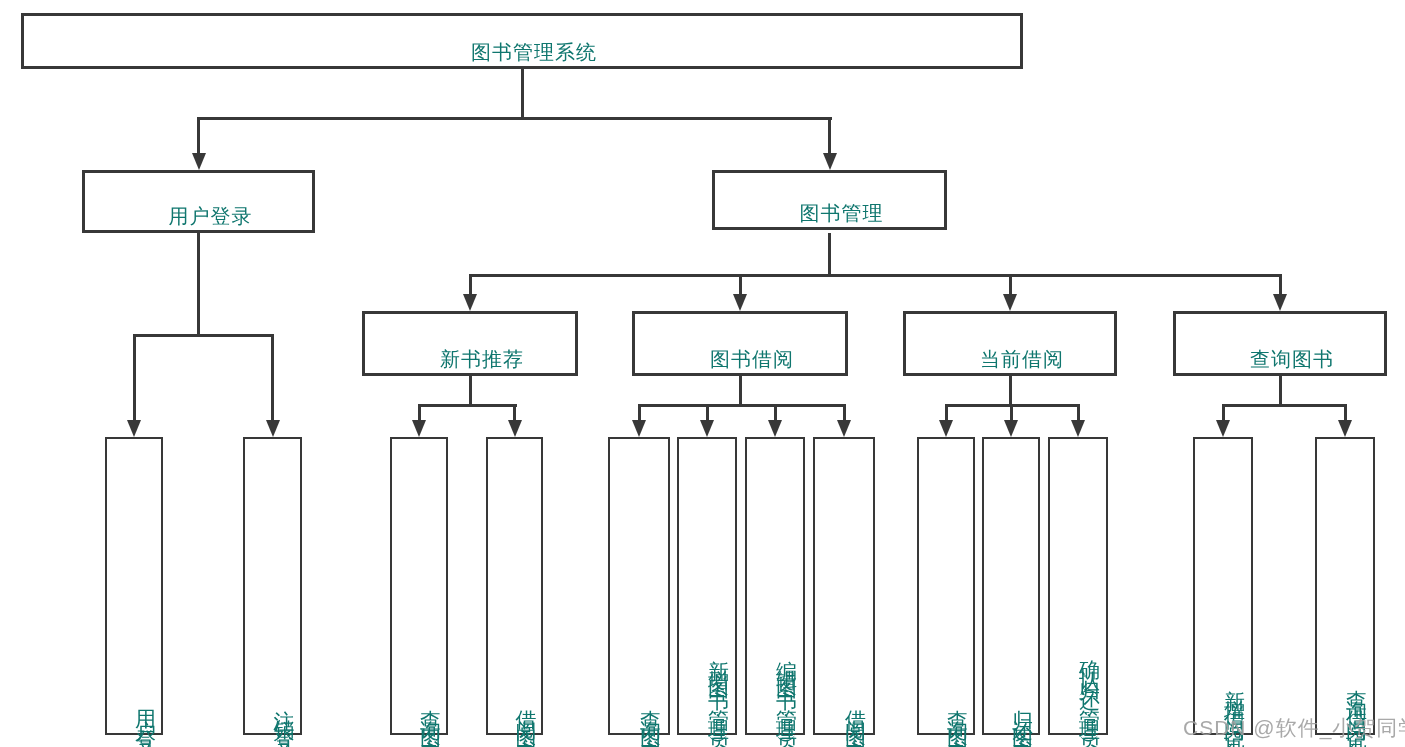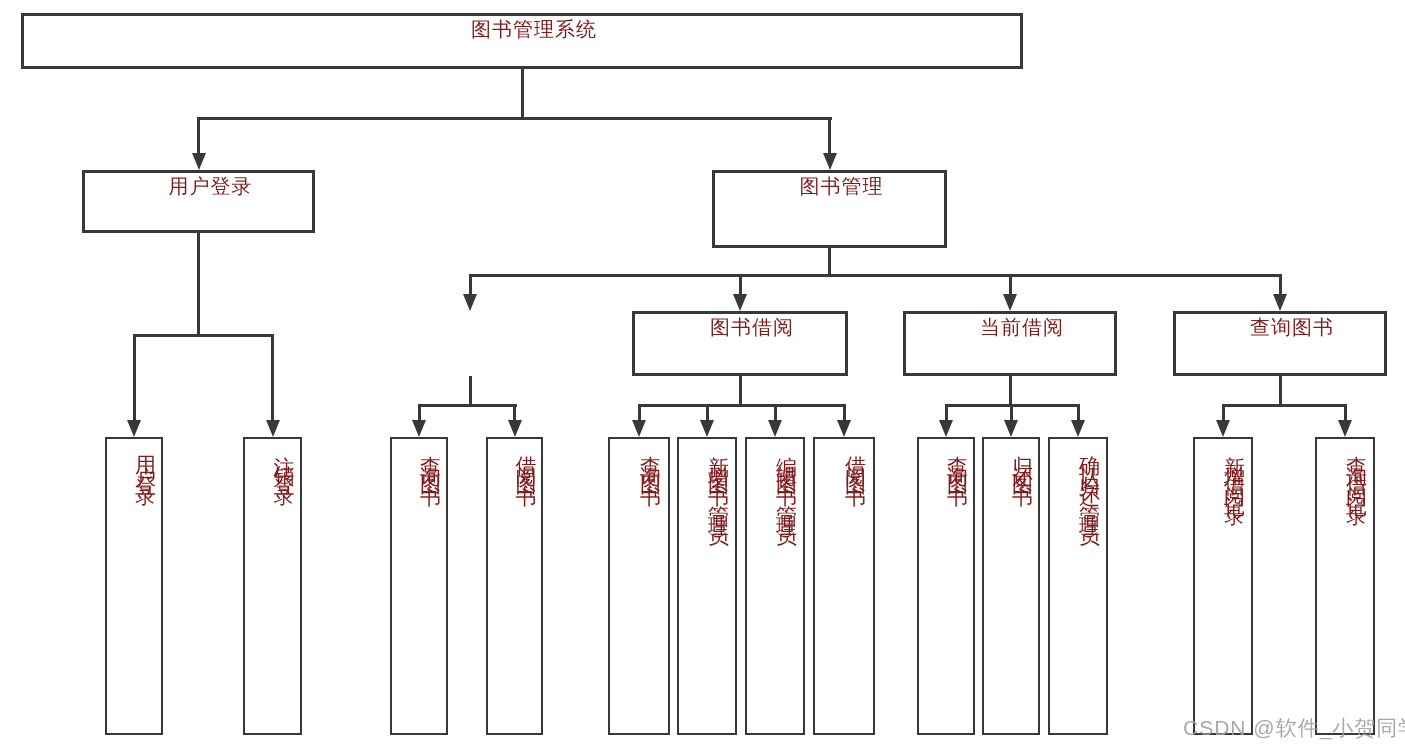--- a/index.html
+++ b/index.html
@@ -2,22 +2,22 @@
 <html><head>
 <meta charset="utf-8">
 <style>
   html,body{margin:0;padding:0;background:#ffffff;}
   .stage{
     position:relative;width:1405px;height:747px;background:#ffffff;overflow:hidden;
     font-family:"Liberation Sans","DejaVu Sans",sans-serif;color:#333333;
   }
   .node{
     position:absolute;box-sizing:border-box;background:#ffffff;
-    border:3px solid #383838;display:flex;align-items:flex-start;justify-content:center;
-    font-size:20px;letter-spacing:1px;color:#7f1d1d;z-index:2;padding-left:24px;
+    border:3px solid #383838;display:flex;align-items:flex-end;justify-content:center;
+    font-size:20px;letter-spacing:1px;color:#0f766e;z-index:2;padding-left:24px;
   }
   .leaf{border-width:2.5px;font-size:21px;}
   .leaf .vtxt{
     writing-mode:vertical-rl;text-orientation:mixed;letter-spacing:10px;
     line-height:1;white-space:nowrap;
   }
   .hline{position:absolute;height:3px;background:#383838;z-index:1;}
   .vline{position:absolute;width:3px;background:#383838;z-index:1;}
   .arrow{
     position:absolute;width:0;height:0;z-index:1;
@@ -41,21 +41,21 @@
   <div class="vline" style="left:520.5px;top:69px;height:49px;"></div>
   <div class="hline" style="left:197px;top:117px;width:635px;"></div>
   <div class="vline" style="left:197px;top:117px;height:38px;"></div>
   <div class="arrow" style="left:191.5px;top:153px;"></div>
   <div class="vline" style="left:828px;top:117px;height:38px;"></div>
   <div class="arrow" style="left:822.5px;top:153px;"></div>
 
   <div class="node" style="left:82px;top:170px;width:233px;height:63px;">
     <span>用户登录</span>
   </div>
-  <div class="node" style="left:712px;top:170px;width:235px;height:78px;font-family:Liberation Mono, monospace;">
+  <div class="node" style="left:712px;top:170px;width:235px;height:60px;font-family:Liberation Mono, monospace;">
     <span>图书管理</span>
   </div>
 
   <div class="vline" style="left:197px;top:233px;height:103px;"></div>
   <div class="hline" style="left:132.5px;top:334px;width:141px;"></div>
   <div class="vline" style="left:132.5px;top:334px;height:88px;"></div>
   <div class="arrow" style="left:127px;top:420px;"></div>
   <div class="vline" style="left:271px;top:334px;height:88px;"></div>
   <div class="arrow" style="left:265.5px;top:420px;"></div>
 
@@ -63,20 +63,23 @@
   <div class="hline" style="left:468.5px;top:274px;width:813px;"></div>
   <div class="vline" style="left:468.5px;top:274px;height:22px;"></div>
   <div class="arrow" style="left:463px;top:294px;"></div>
   <div class="vline" style="left:738.5px;top:274px;height:22px;"></div>
   <div class="arrow" style="left:733px;top:294px;"></div>
   <div class="vline" style="left:1008.5px;top:274px;height:22px;"></div>
   <div class="arrow" style="left:1003px;top:294px;"></div>
   <div class="vline" style="left:1278.5px;top:274px;height:22px;"></div>
   <div class="arrow" style="left:1273px;top:294px;"></div>
 
+  <div class="node" style="left:362px;top:311px;width:216px;height:65px;">
+    <span>新书推荐</span>
+  </div>
   <div class="node" style="left:903px;top:311px;width:214px;height:65px;">
     <span>当前借阅</span>
   </div>
   <div class="node" style="left:632px;top:311px;width:216px;height:65px;">
     <span>图书借阅</span>
   </div>
   <div class="node" style="left:1173px;top:311px;width:214px;height:65px;">
     <span>查询图书</span>
   </div>
 

